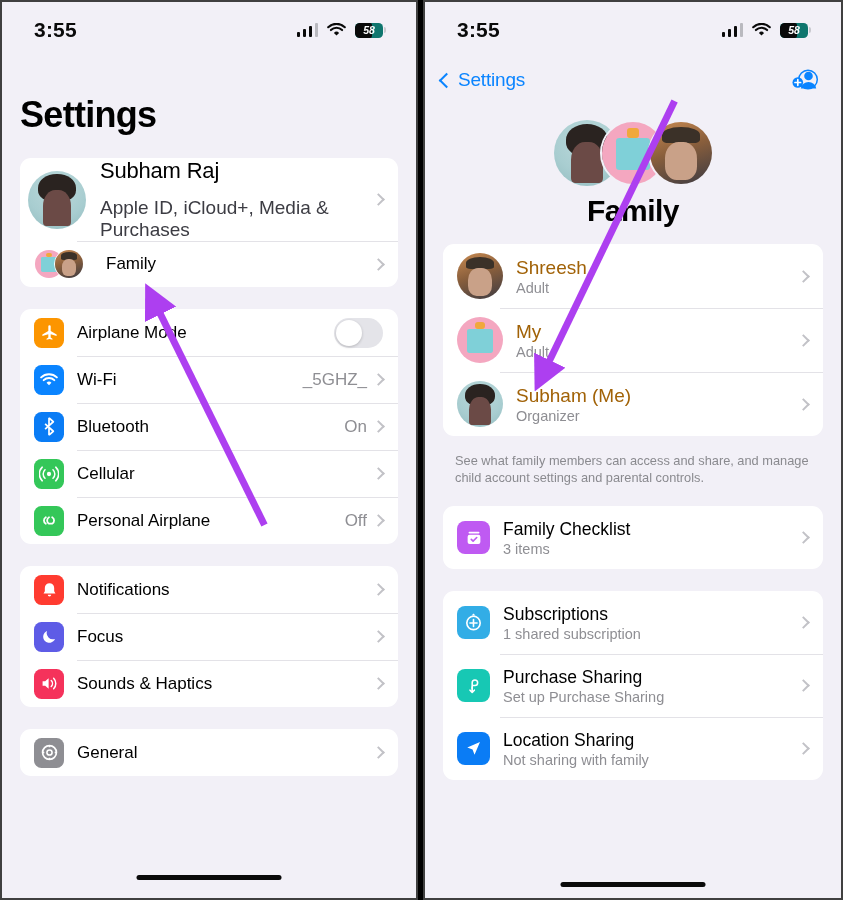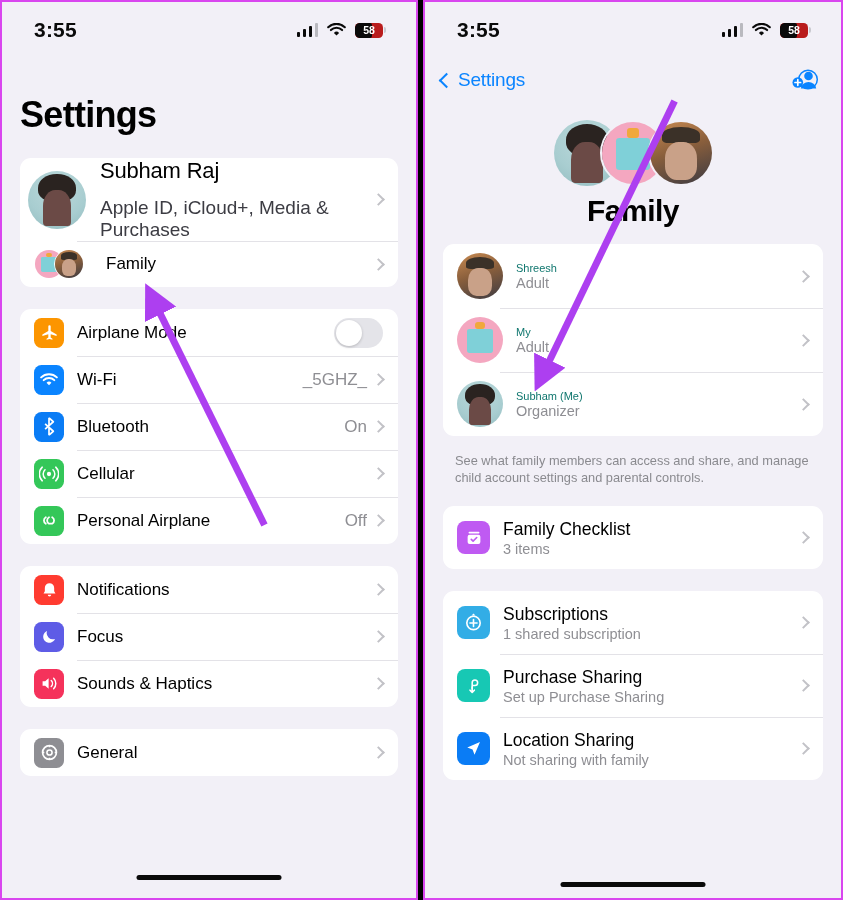--- a/index.html
+++ b/index.html
@@ -10,21 +10,21 @@
     overflow:hidden;
     position:relative;
   }
   .stage { position:absolute; inset:0; display:flex; background:#000; }
 
   .phone {
     position:relative;
     width:418px;
     height:900px;
     background:#f2f0f7;
-    border:2px solid #d946ef;
+    border:2px solid #404040;
     overflow:hidden;
     flex:0 0 auto;
   }
   .phone.right { margin-left:5px; width:420px; }
 
   
   .statusbar {
     height:56px;
     display:flex; align-items:center; justify-content:space-between;
     padding:0 30px 0 32px;
@@ -33,21 +33,21 @@
   .status-right { display:flex; align-items:center; gap:9px; }
   .bars { display:flex; align-items:flex-end; gap:2.5px; height:14px; }
   .bars i { width:3.5px; background:#0a0a0a; border-radius:1px; display:block; }
   .bars i:nth-child(1){ height:5px; }
   .bars i:nth-child(2){ height:8px; }
   .bars i:nth-child(3){ height:11px; }
   .bars i:nth-child(4){ height:14px; background:#b9b9bf; }
   .wifi { width:19px; height:14px; position:relative; }
   .batt {
     position:relative; width:28px; height:15px;
-    border-radius:4.5px; background:#b91c1c; overflow:hidden;
+    border-radius:4.5px; background:#0f766e; overflow:hidden;font-style:italic;
   }
   .batt-fill { position:absolute; left:0; top:0; bottom:0; width:62%;
     background:#0a0a0a; border-radius:4.5px 2px 2px 4.5px; }
   .batt-num {
     position:absolute; inset:0; display:flex; align-items:center;
     justify-content:center; font-size:10.5px; font-weight:700; color:#fff;
     letter-spacing:-.2px; z-index:2;
   }
   .batt-cap { width:2px; height:6px; background:#c9c9cf; border-radius:0 2px 2px 0; margin-left:1px; }
   .batt-wrap { display:flex; align-items:center; }
@@ -125,21 +125,21 @@
     border-radius:50%; overflow:hidden; }
   .hero-avs .hav:nth-child(1){ left:6px; z-index:1; }
   .hero-avs .hav:nth-child(2){ left:52px; z-index:2; border:2px solid #f2f0f7; }
   .hero-avs .hav:nth-child(3){ left:100px; z-index:3; border:2px solid #f2f0f7; }
   .hero-title { font-size:30px; font-weight:700; color:#000; letter-spacing:-.5px; }
 
   .mrow { min-height:64px; padding-left:14px; }
   .mav { width:46px; height:46px; border-radius:50%; overflow:hidden;
     margin-right:13px; flex:0 0 auto; }
   .mtext { flex:1 1 auto; }
-  .mname { font-size:11px; color:#0f766e; }
+  .mname { font-size:19px; color:#a16207; }
   .msub { font-size:14.5px; color:#8e8e93; margin-top:1px; }
 
   .footnote {
     font-size:12.8px; color:#8a8a8f; line-height:1.33;
     padding:8px 26px 0 30px; margin:-14px 0 20px 0;
   }
 
   .drow { min-height:63px; }
   .drow .icon { width:33px; height:33px; border-radius:8px; }
   .dtext { flex:1 1 auto; }

